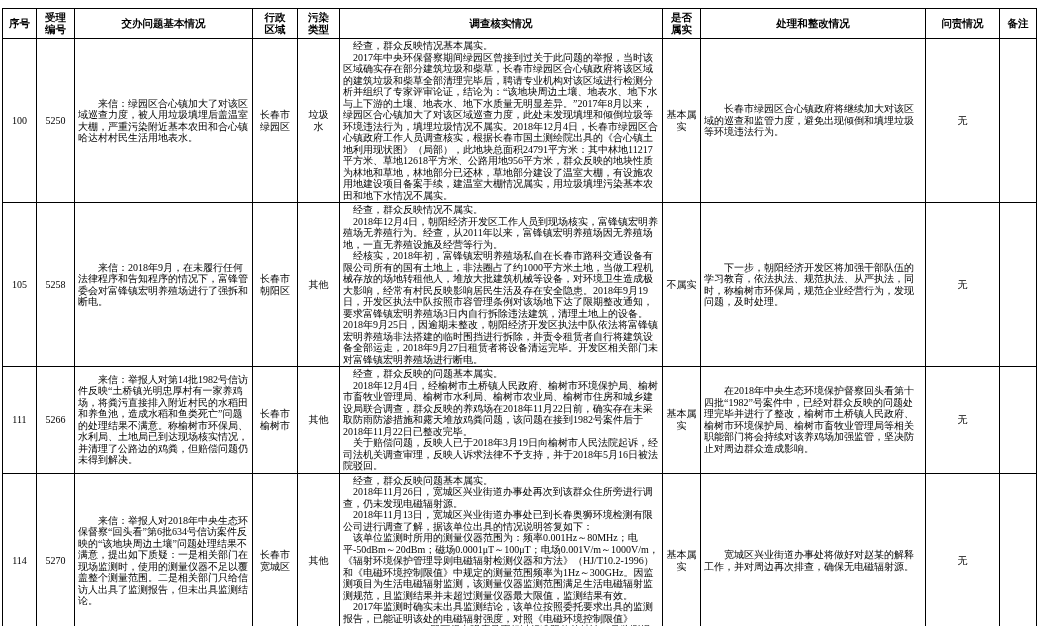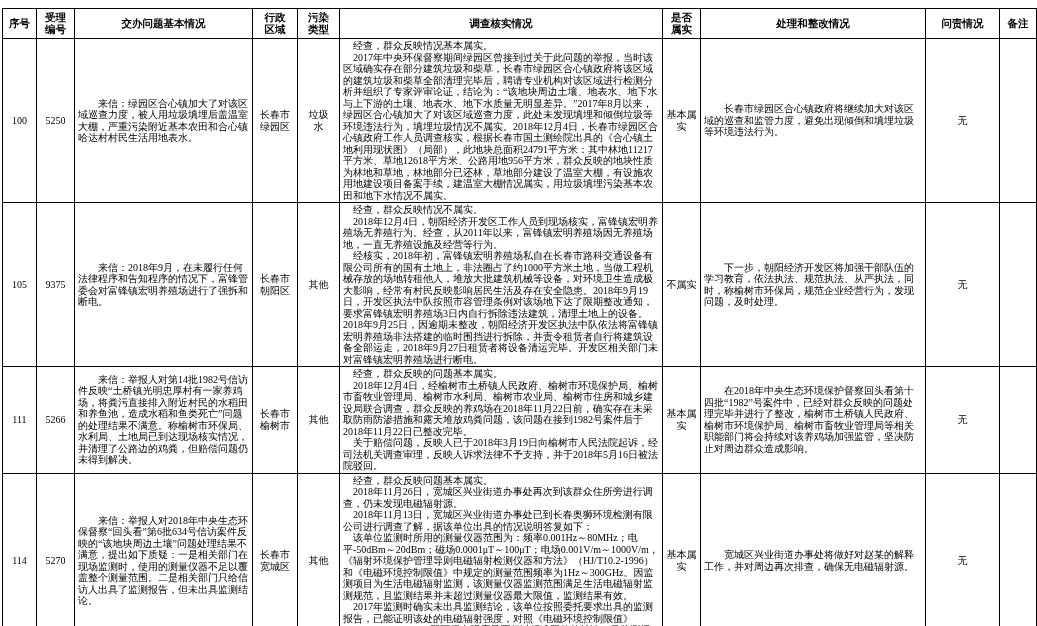--- a/index.html
+++ b/index.html
@@ -93,21 +93,21 @@
 实</td>
       <td class="textcell">
         <p class="indent2">长春市绿园区合心镇政府将继续加大对该区域的巡查和监管力度，避免出现倾倒和填埋垃圾等环境违法行为。</p>
       </td>
       <td class="center">无</td>
       <td class="center"></td>
     </tr>
 
     <tr class="r2">
       <td class="center">105</td>
-      <td class="center">9375</td>
+      <td class="center">5258</td>
       <td class="textcell">
         <p class="indent2">来信：2018年9月，在未履行任何法律程序和告知程序的情况下，富锋管委会对富锋镇宏明养殖场进行了强拆和断电。</p>
       </td>
       <td class="center preline">长春市
 朝阳区</td>
       <td class="center preline">其他</td>
       <td class="textcell">
         <p>经查，群众反映情况不属实。</p>
         <p>2018年12月4日，朝阳经济开发区工作人员到现场核实，富锋镇宏明养殖场无养殖行为。经查，从2011年以来，富锋镇宏明养殖场因无养殖场地，一直无养殖设施及经营等行为。</p>
         <p>经核实，2018年初，富锋镇宏明养殖场私自在长春市路科交通设备有限公司所有的国有土地上，非法圈占了约1000平方米土地，当做工程机械存放的场地转租他人，堆放大批建筑机械等设备，对环境卫生造成极大影响，经常有村民反映影响居民生活及存在安全隐患。2018年9月19日，开发区执法中队按照市容管理条例对该场地下达了限期整改通知，要求富锋镇宏明养殖场3日内自行拆除违法建筑，清理土地上的设备。2018年9月25日，因逾期未整改，朝阳经济开发区执法中队依法将富锋镇宏明养殖场非法搭建的临时围挡进行拆除，并责令租赁者自行将建筑设备全部运走，2018年9月27日租赁者将设备清运完毕。开发区相关部门未对富锋镇宏明养殖场进行断电。</p>

